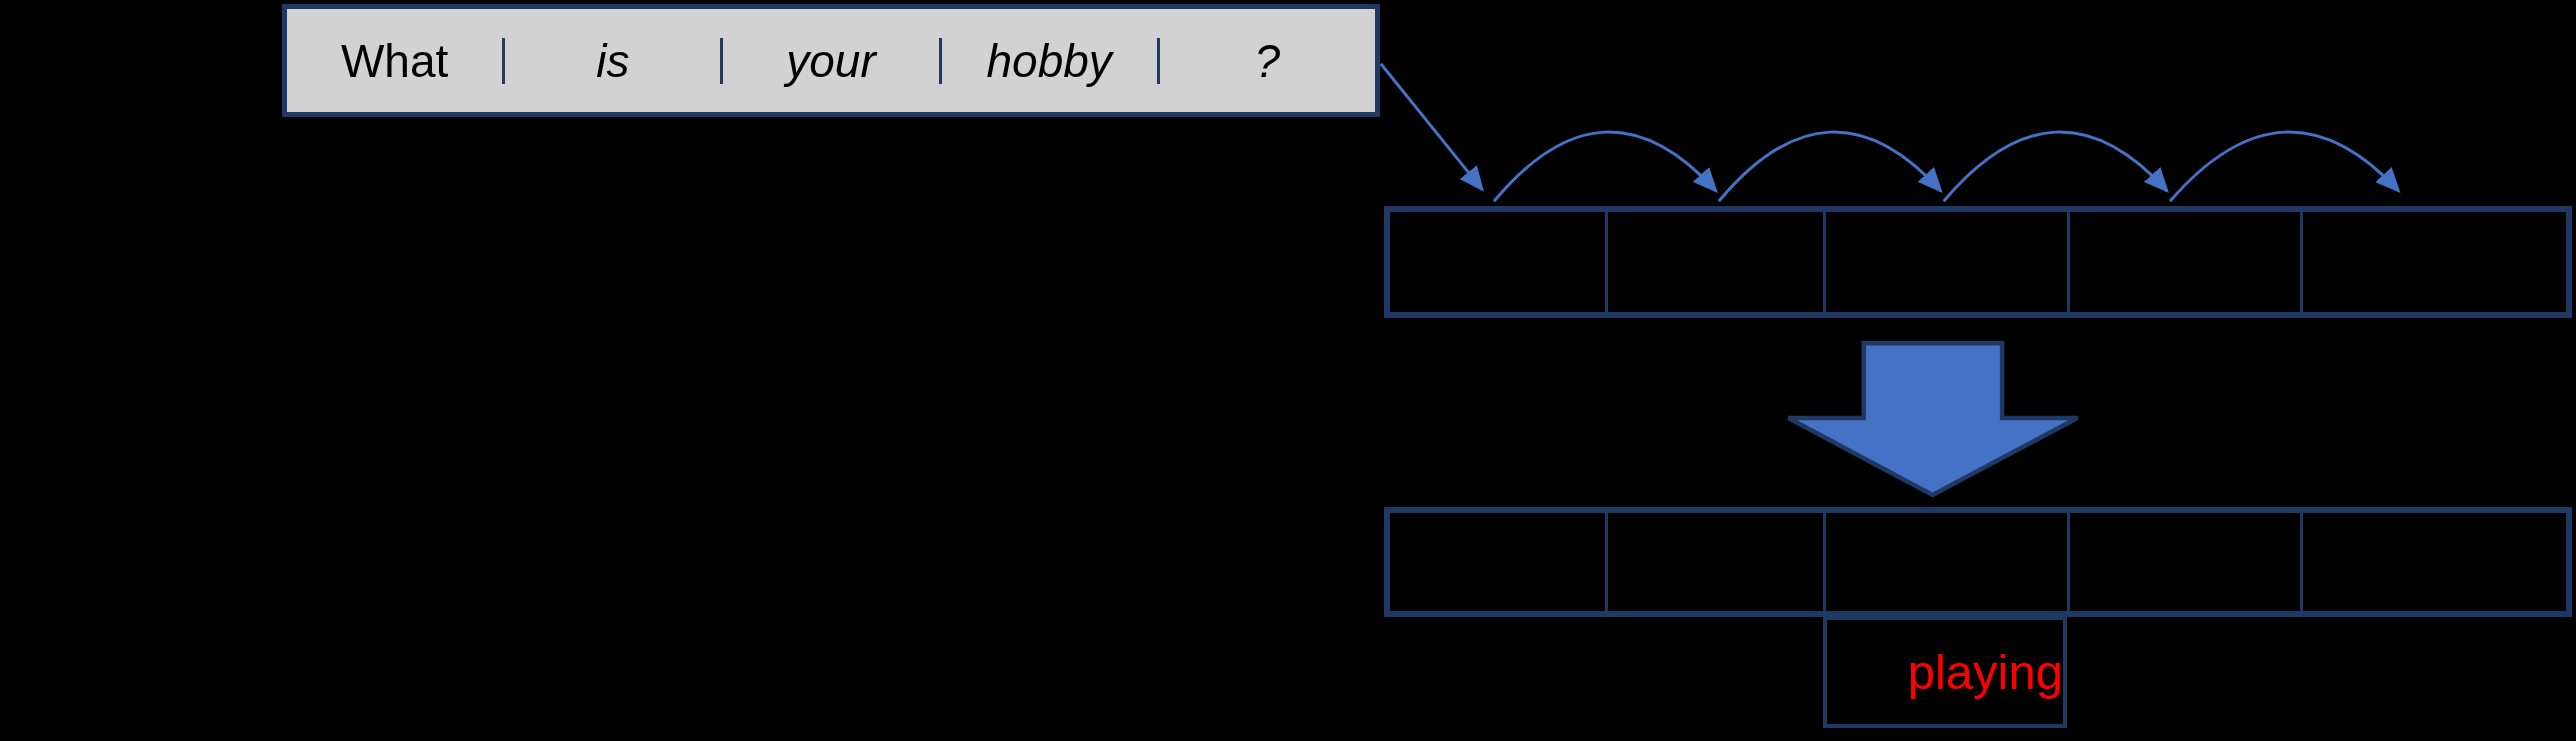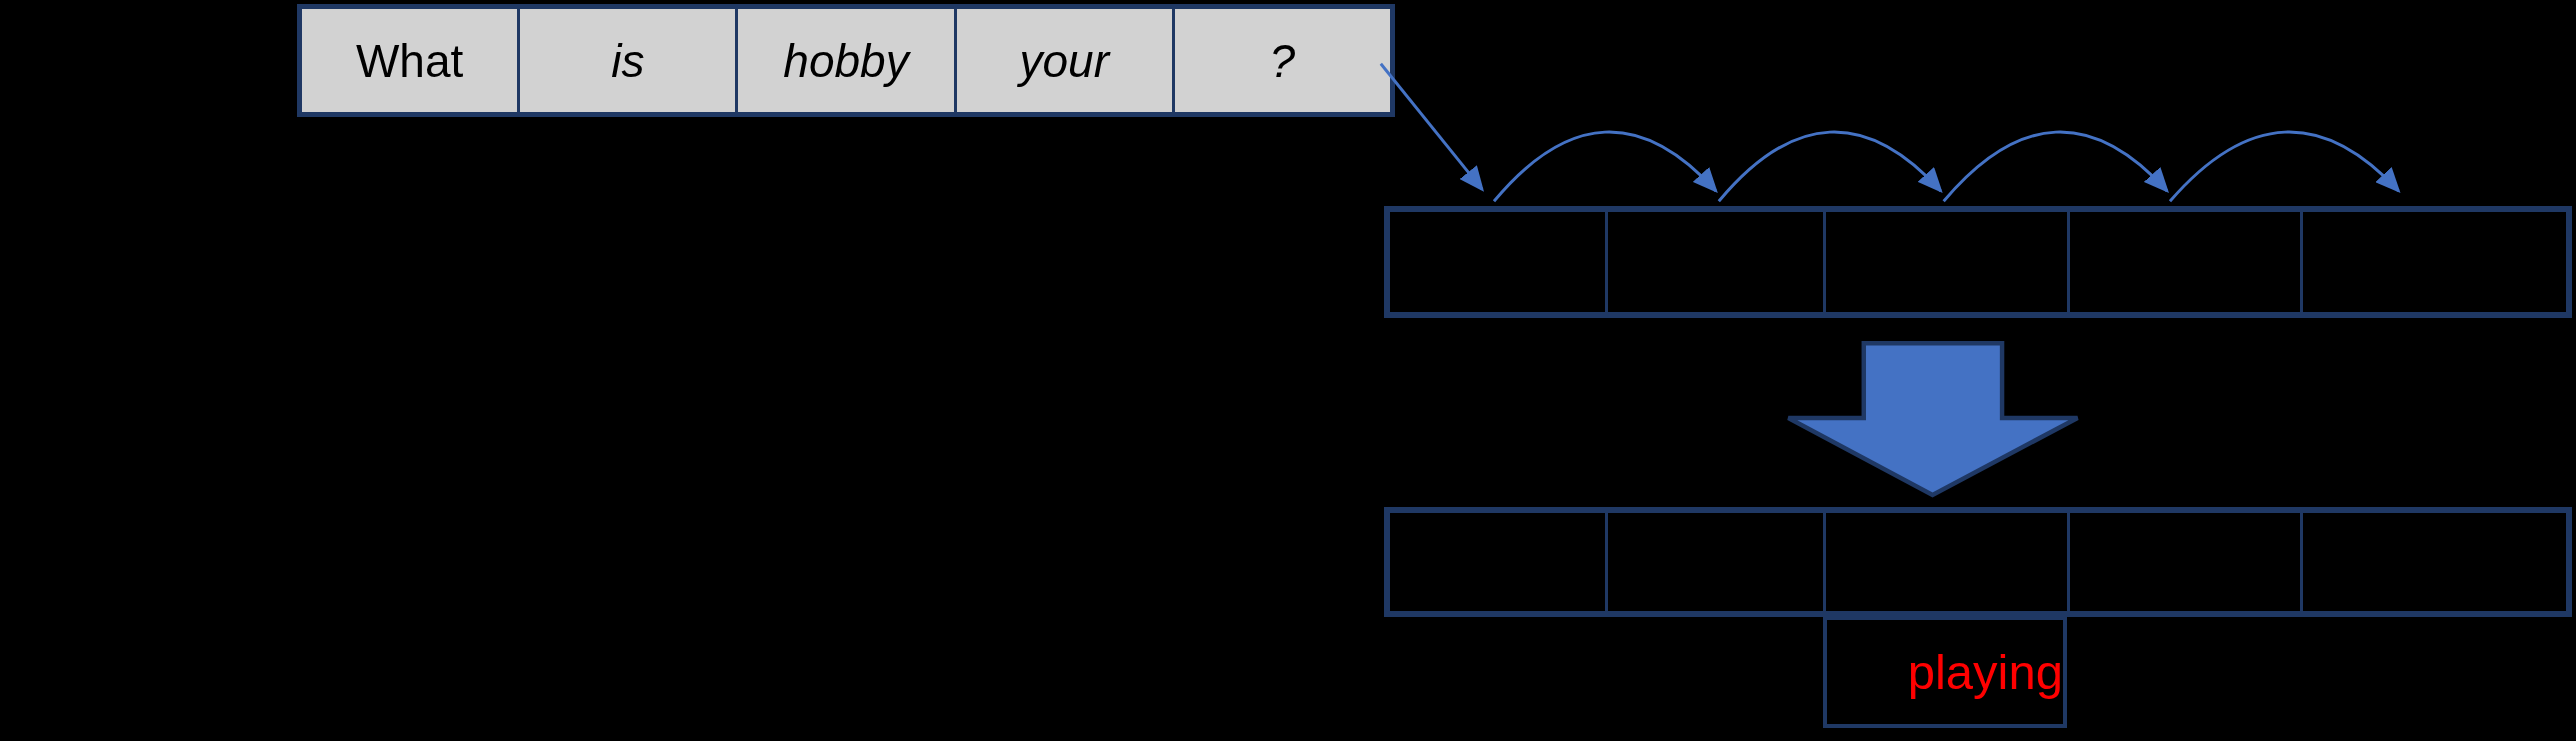--- a/index.html
+++ b/index.html
@@ -12,23 +12,24 @@
     margin:0;padding:0;background:#000000;
   }
   body{
     width:2576px;height:742px;overflow:hidden;
     font-family:"Liberation Sans", sans-serif;
   }
   #canvas{position:relative;width:2576px;height:742px;background:#000000;}
 
   
   .word-table{
-    position:absolute;left:297px;top:4.4px;width:1098px;height:113px;
+    position:absolute;left:282px;top:4.4px;width:1098px;height:113px;
     display:flex;box-sizing:border-box;border:5.2px solid var(--navy);
     background:var(--gray);
+    align-items:center;
   }
   .word-cell{
     flex:1 1 0;display:flex;align-items:center;justify-content:center;
     background:var(--gray);box-sizing:border-box;
   }
   .word-cell + .word-cell{border-left:3px solid var(--navy);font-style:italic;}
   .word-cell span{
     color:#000000;font-size:46px;line-height:1;white-space:nowrap;
   }
 
@@ -71,24 +72,24 @@
 <div id="canvas">
 
   <div class="word-table">
     <div class="word-cell">
       <span>What</span>
     </div>
     <div class="word-cell">
       <span>is</span>
     </div>
     <div class="word-cell">
-      <span>hobby</span>
+      <span>your</span>
     </div>
     <div class="word-cell">
-      <span>your</span>
+      <span>hobby</span>
     </div>
     <div class="word-cell">
       <span>?</span>
     </div>
   </div>
 
   <div class="state-table" id="state-row-top">
     <div class="state-cell sc1"></div>
     <div class="state-cell sc2"></div>
     <div class="state-cell sc3"></div>

